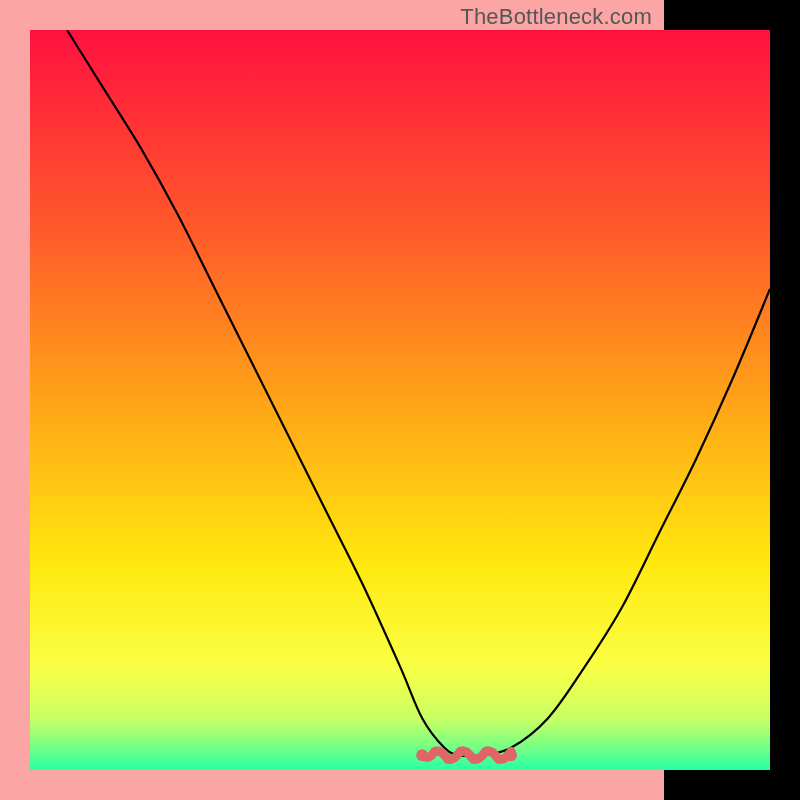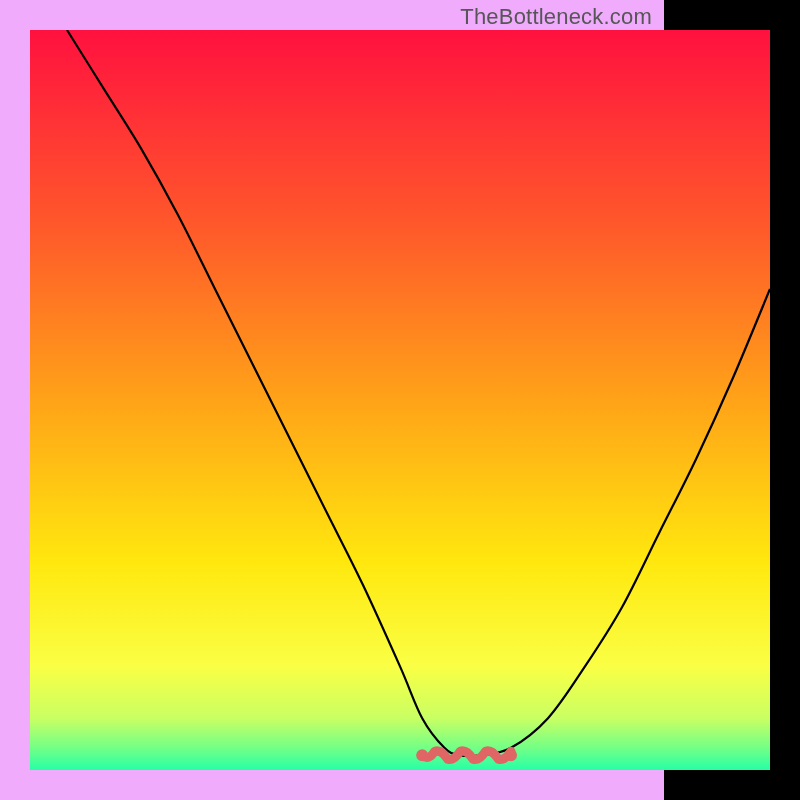--- a/index.html
+++ b/index.html
@@ -7,21 +7,21 @@
     padding: 0;
     width: 800px;
     height: 800px;
     background: #000000;
     overflow: hidden;
   }
   .frame {
     position: relative;
     width: 664px;
     height: 800px;
-    background: #f0abfc;
+    background: #fca5a5;
   }
   .watermark {
     position: absolute;
     top: 4px;
     right: 12px;
     font-family: Arial, Helvetica, sans-serif;
     font-size: 22px;
     font-weight: 500;
     color: #565656;
     letter-spacing: 0.2px;

